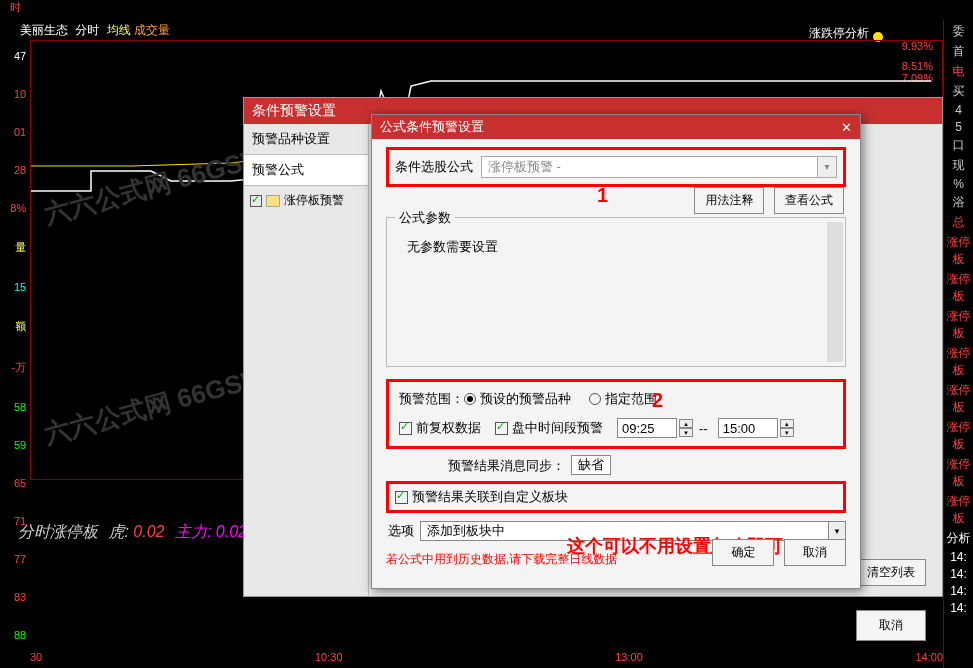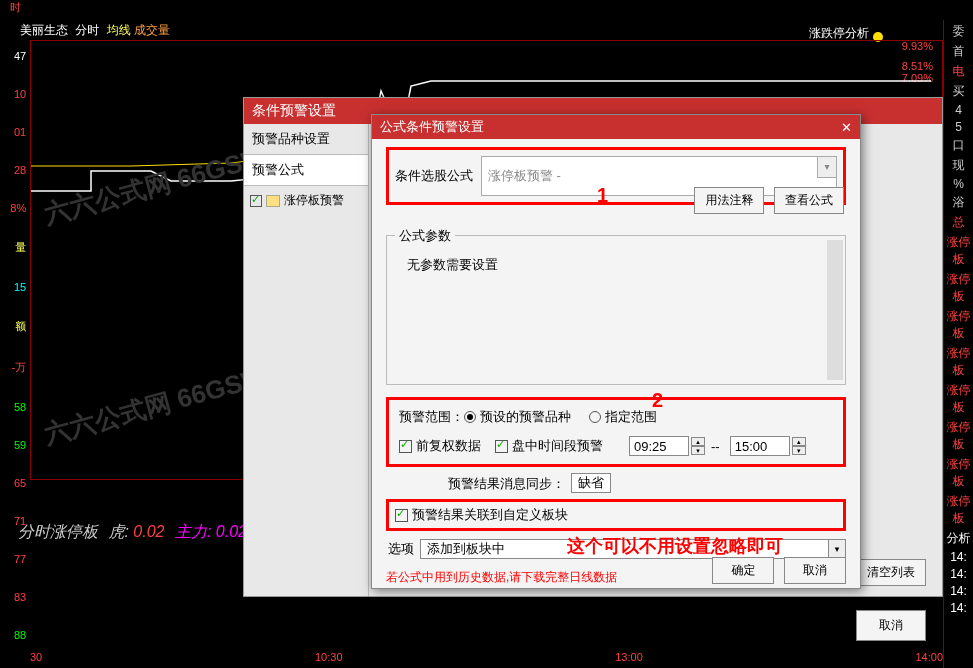--- a/index.html
+++ b/index.html
@@ -52,21 +52,21 @@
 .chk2 { display: inline-block; width: 13px; height: 13px; border: 1px solid #555; margin-right: 4px; vertical-align: middle; }
 
 
 .dlg-inner { position: absolute; left: 371px; top: 114px; width: 490px; height: 475px; background: #f4f4f4; border: 1px solid #888; box-shadow: 2px 2px 10px rgba(0,0,0,.5); }
 .dlg-title-inner { background: #c83030; color: #fff; padding: 3px 8px; font-size: 13px; display: flex; justify-content: space-between; align-items: center; }
 .dlg-title-inner .x { cursor: pointer; }
 .dlg-inner-body { padding: 8px 14px 8px 14px; position: relative; font-size: 13px; }
 
 .redbox1 { border: 3px solid #f00; padding: 6px; display: flex; align-items: center; margin-bottom: 2px; position: relative; }
 .redbox1 .lbl { margin-right: 8px; }
-.combo { flex: 1; border: 1px solid #aaa; background: #fff; height: 40px; display: flex; align-items: center; padding: 0 6px; color: #888; position: relative; }
+.combo { flex: 1; border: 1px solid #aaa; background: #fff; height: 22px; display: flex; align-items: center; padding: 0 6px; color: #888; position: relative; }
 .combo .dd { position: absolute; right: -1px; top: -1px; width: 20px; height: 22px; border: 1px solid #aaa; background: #eee; text-align: center; line-height: 20px; font-size: 10px; }
 .anno-num { position: absolute; color: #f00; font-size: 20px; font-weight: bold; }
 
 .right-btns { position: absolute; right: 16px; top: 48px; }
 
 .fieldset { border: 1px solid #bbb; margin-top: 30px; padding: 14px; height: 150px; position: relative; }
 .fieldset .legend { position: absolute; top: -9px; left: 8px; background: #f4f4f4; padding: 0 4px; font-size: 13px; }
 .fieldset .scroll { position: absolute; right: 2px; top: 4px; width: 16px; bottom: 4px; background: #ddd; }
 
 .redbox2 { border: 3px solid #f00; padding: 8px 10px; margin-top: 12px; }
@@ -258,21 +258,21 @@
         <span>预警范围：</span>
         <span class="radio on"></span>
           <span style="margin-right:18px">预设的预警品种</span>
         <span class="radio"></span>
           <span>指定范围</span>
       </div>
       <div class="row" style="margin-bottom:0">
         <span class="chkg on"></span>
           <span style="margin-right:14px">前复权数据</span>
         <span class="chkg on"></span>
-          <span style="margin-right:22px">盘中时间段预警</span>
+          <span style="margin-right:10px">盘中时间段预警</span>
         <span class="timebox">09:25</span>
         <span class="spin">
             <div>▴</div>
             <div>▾</div>
           </span>
         <span style="margin:0 6px">--</span>
         <span class="timebox">15:00</span>
         <span class="spin">
             <div>▴</div>
             <div>▾</div>

